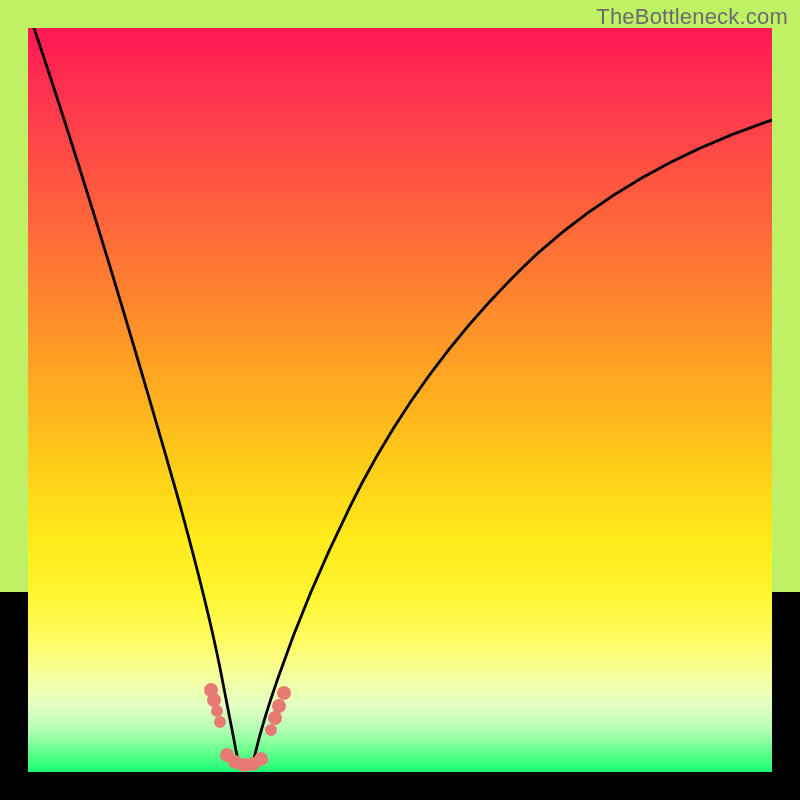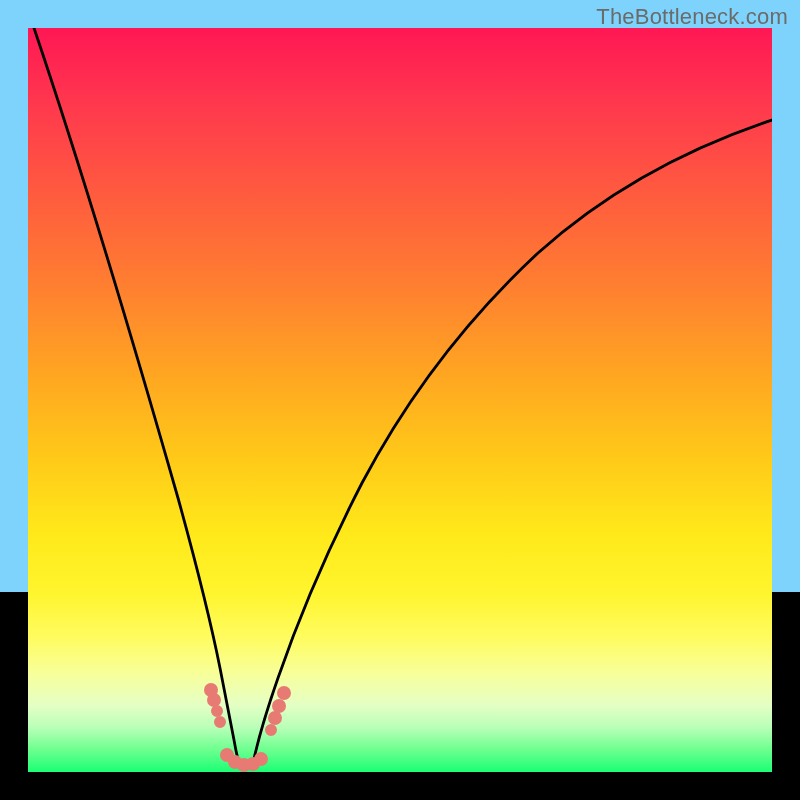--- a/index.html
+++ b/index.html
@@ -10,21 +10,21 @@
     background: #000;
     overflow: hidden;
     font-family: Arial, Helvetica, sans-serif;
   }
   .frame {
     position: absolute;
     left: 0;
     top: 0;
     width: 800px;
     height: 592px;
-    background: #7dd3fc;
+    background: #bef264;
   }
   .plot {
     position: absolute;
     left: 28px;
     top: 28px;
     width: 744px;
     height: 744px;
     background: linear-gradient(to bottom,
       #ff1754 0%,
       #ff374e 10%,

